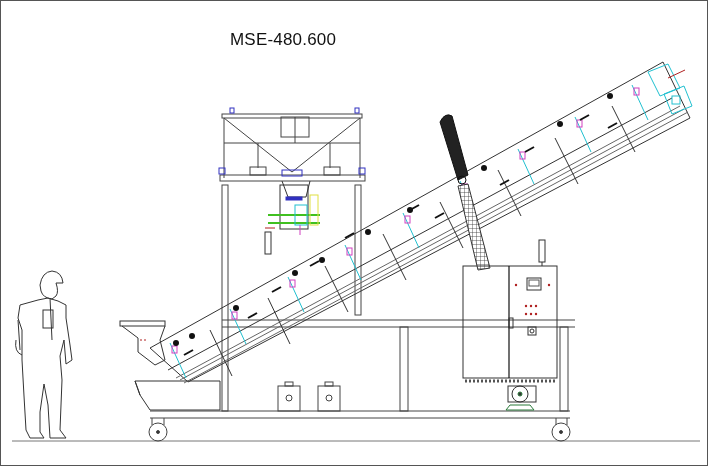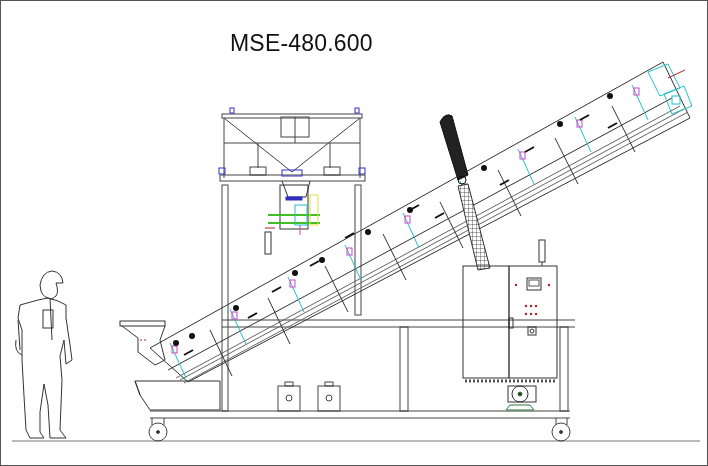--- a/index.html
+++ b/index.html
@@ -1,18 +1,18 @@
 <!DOCTYPE html>
 <html><head>
 <meta charset="utf-8">
 <style>
   html, body { margin: 0; padding: 0; background: #ffffff; }
   body { width: 708px; height: 466px; position: relative; overflow: hidden; font-family: "Liberation Sans", sans-serif; }
   .frame { position: absolute; left: 0; top: 0; width: 706px; height: 464px; border: 1px solid #555; }
-  .title { position: absolute; left: 230px; top: 30px; font-size: 23px; color: #111; letter-spacing: 0.2px; font-family: "Liberation Sans", sans-serif; }
+  .title { position: absolute; left: 230px; top: 30px; font-size: 17px; color: #111; letter-spacing: 0.2px; font-family: "Liberation Sans", sans-serif; }
   svg { position: absolute; left: 0; top: 0; }
 </style>
 </head>
 <body>
 
 <div class="frame"></div>
 <div class="title">MSE-480.600</div>
 
 <svg width="708" height="466" viewBox="0 0 708 466">
 

